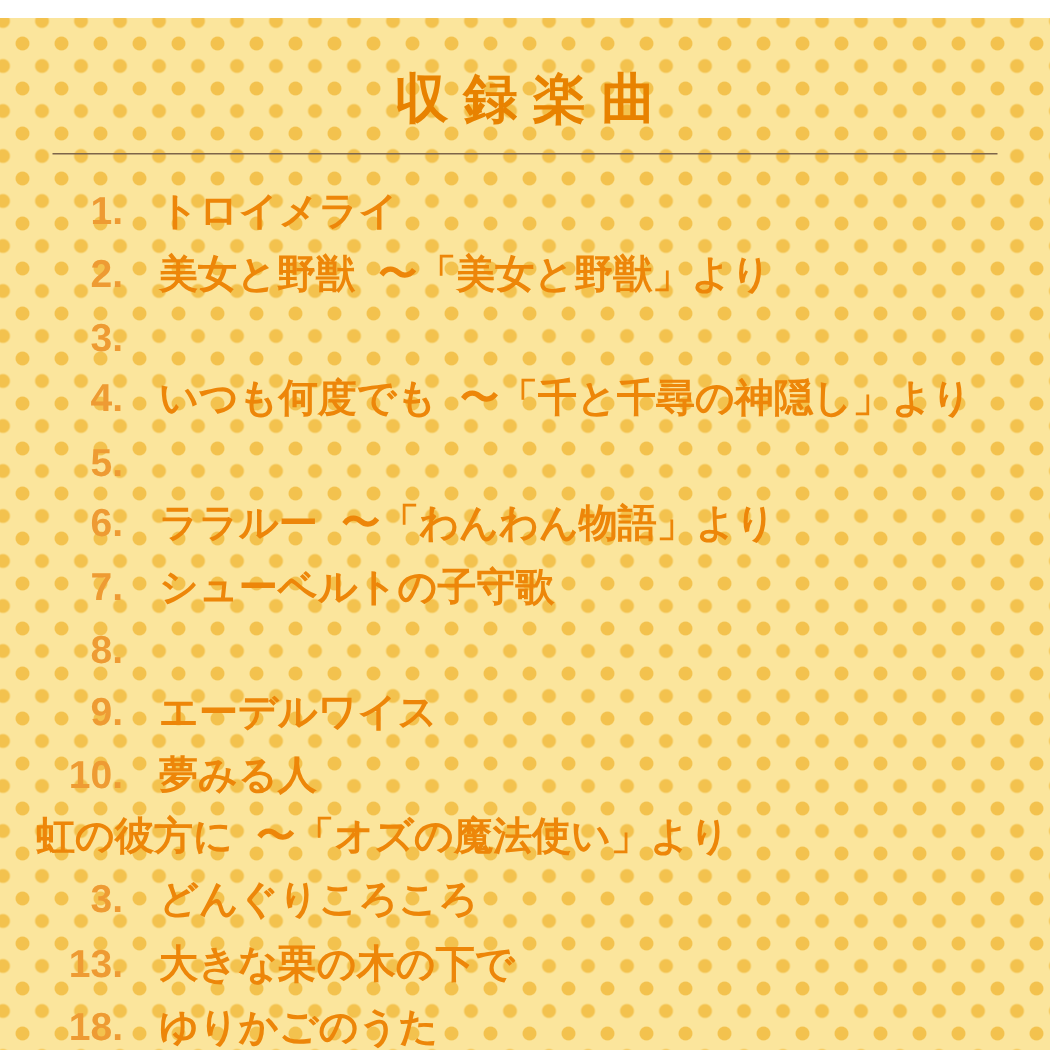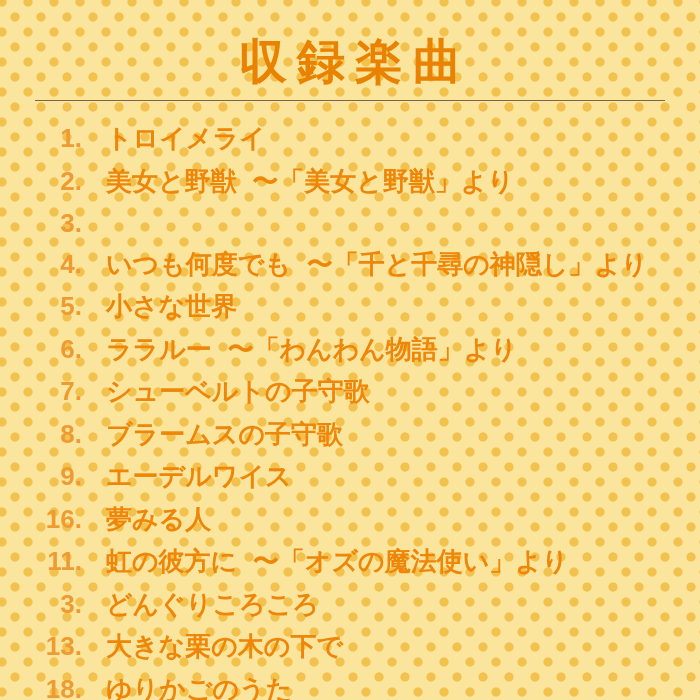--- a/index.html
+++ b/index.html
@@ -11,24 +11,24 @@
     position: relative;
     width: 700px; height: 700px;
     background-color: var(--bg, #fbe59c);
     background-image:
       radial-gradient(circle, var(--dot, #f3c24e) 4.2px, rgba(243,194,78,0) 5px),
       radial-gradient(circle, var(--dot, #f3c24e) 4.2px, rgba(243,194,78,0) 5px);
     background-size: 26px 30px;
     background-position: 2px 2px, 15px 17px;
   }
   .page-title {
-    margin: 0;
+    margin: 12px;
     padding-top: 31px;
     text-align: center;
-    font-size: 48px;
+    font-size: 36px;
     line-height: 1.3;
     font-weight: 700;
     letter-spacing: 10px;
     text-indent: 10px;
     color: var(--title-color, #e88200);
   }
   .divider {
     border: none;
     border-top: 1.6px solid var(--divider-color, #7d654a);
     margin: 7px 35px 0 35px;
@@ -79,50 +79,47 @@
     <span class="track-number">3.</span>
   </li>
 
   <li class="track-row">
     <span class="track-number">4.</span>
     <span class="track-title">いつも何度でも 〜「千と千尋の神隠し」より</span>
   </li>
 
   <li class="track-row">
     <span class="track-number">5.</span>
-    <span class="track-title">小さな世界</span>
   </li>
 
   <li class="track-row">
     <span class="track-number">6.</span>
     <span class="track-title">ララルー 〜「わんわん物語」より</span>
   </li>
 
   <li class="track-row">
     <span class="track-number">7.</span>
     <span class="track-title">シューベルトの子守歌</span>
   </li>
 
   <li class="track-row">
     <span class="track-number">8.</span>
-    <span class="track-title">ブラームスの子守歌</span>
   </li>
 
   <li class="track-row">
     <span class="track-number">9.</span>
     <span class="track-title">エーデルワイス</span>
   </li>
 
   <li class="track-row">
-    <span class="track-number">16.</span>
+    <span class="track-number">10.</span>
     <span class="track-title">夢みる人</span>
   </li>
 
   <li class="track-row">
-    <span class="track-number">11.</span>
     <span class="track-title">虹の彼方に 〜「オズの魔法使い」より</span>
   </li>
 
   <li class="track-row">
     <span class="track-number">3.</span>
     <span class="track-title">どんぐりころころ</span>
   </li>
 
   <li class="track-row">
     <span class="track-number">13.</span>

